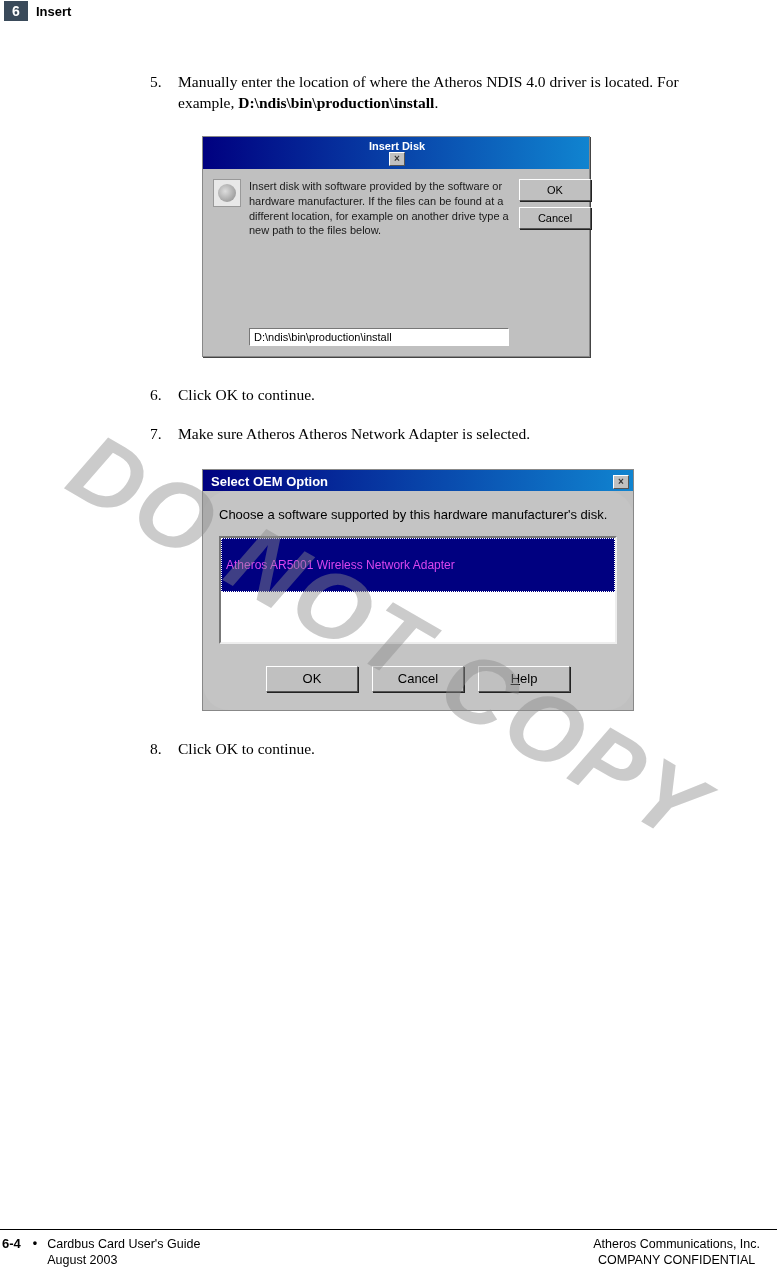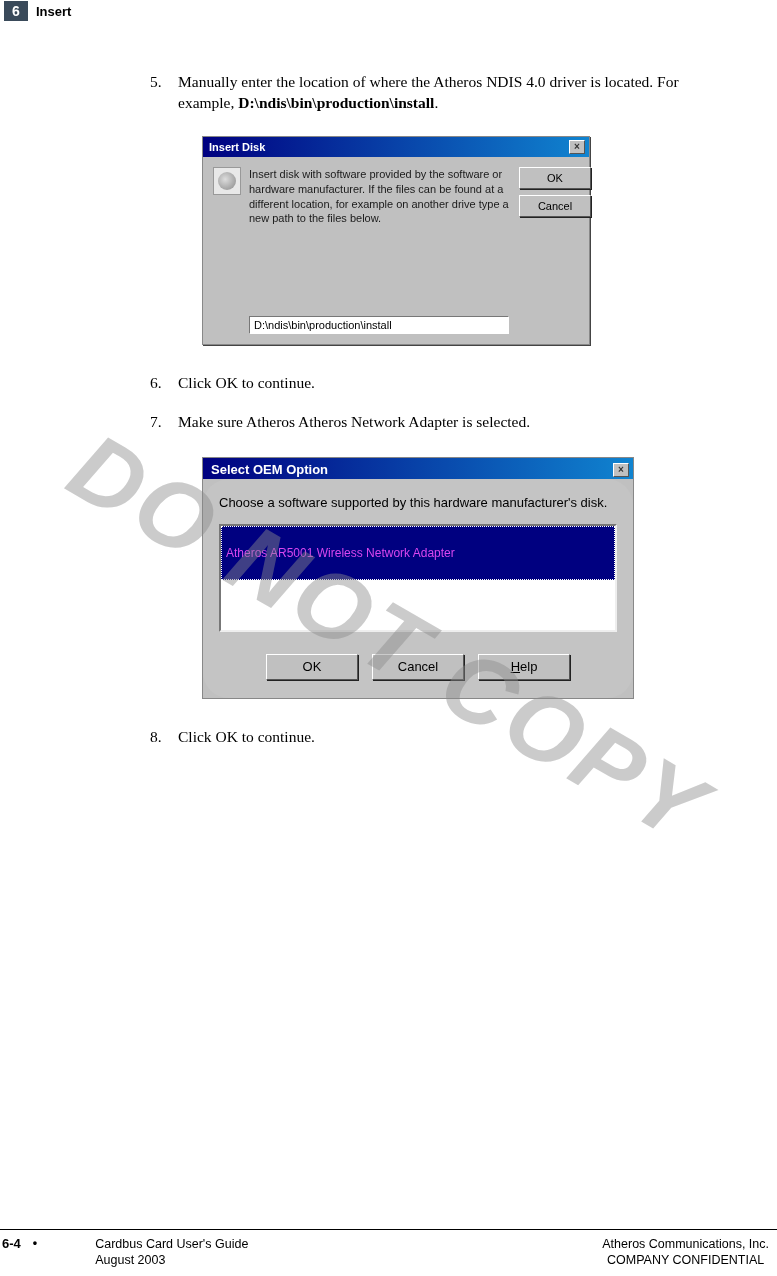--- a/index.html
+++ b/index.html
@@ -64,20 +64,21 @@
     .d1-title {
       background: linear-gradient(to right, #000080, #1084d0);
       color: #fff;
       font-family: Tahoma, Arial, sans-serif;
       font-weight: bold;
       font-size: 11px;
       padding: 3px 4px 3px 6px;
       display: flex;
       justify-content: space-between;
       align-items: center;
+      flex-direction: column;
     }
     .d1-close {
       width: 16px; height: 14px;
       background: #c0c0c0;
       border-top: 1px solid #fff;
       border-left: 1px solid #fff;
       border-right: 1px solid #555;
       border-bottom: 1px solid #555;
       font-family: Arial;
       font-size: 10px;
@@ -231,35 +232,35 @@
       z-index: 5;
       pointer-events: none;
       font-style: italic;
     }
 
     .footer {
       position: absolute;
       bottom: 8px;
       left: 0; right: 0;
       border-top: 1px solid #000;
-      padding: 6px 8px 0 2px;
+      padding: 6px 17px 0 2px;
       display: flex;
       justify-content: space-between;
       font-family: Arial, sans-serif;
       font-size: 12.5px;
     }
     .footer-left { display: flex; }
     .page-num {
       font-family: Arial, sans-serif;
       font-weight: bold;
       font-size: 13px;
       margin-right: 12px;
     }
     .bullet { margin: 0 10px 0 0; font-weight: bold; }
-    .footer-block { line-height: 1.3; margin-left: 48px; }
+    .footer-block { line-height: 1.3; }
     .footer-right { text-align: center; line-height: 1.3; }
   </style>
 </head>
 <body>
 
 <div class="header">
   <div class="chapter-badge">6</div>
   <div class="chapter-label">Insert</div>
 </div>
 

